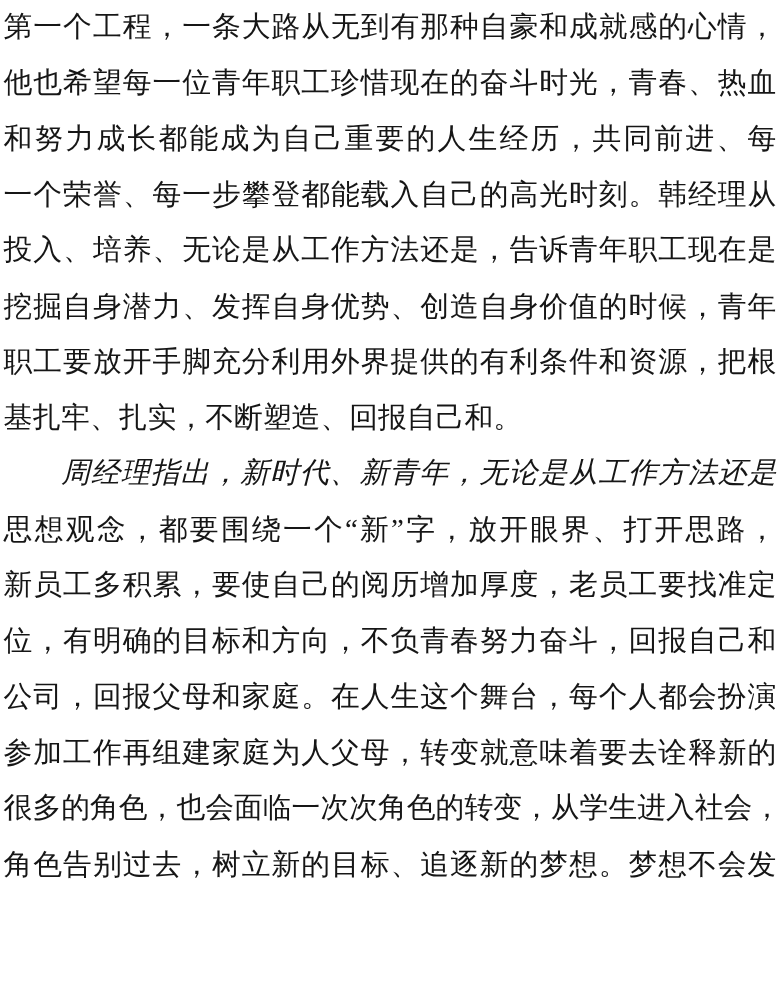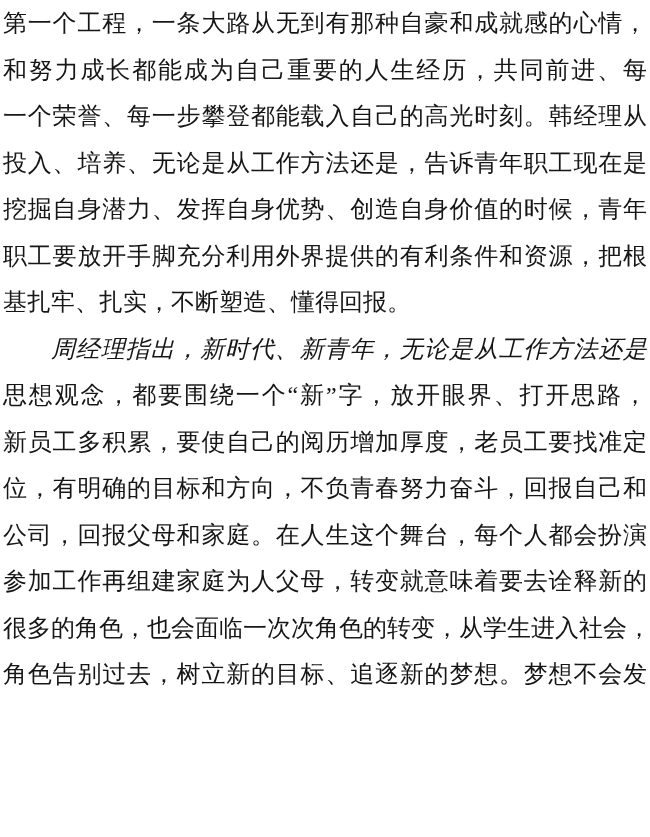--- a/index.html
+++ b/index.html
@@ -39,26 +39,27 @@
     font-style: italic;
   }
 </style>
 </head>
 <body>
 
 <div class="page">
 
   <div class="paragraph">
     <div class="line">第一个工程，一条大路从无到有那种自豪和成就感的心情，</div>
+    <div class="line">他也希望每一位青年职工珍惜现在的奋斗时光，青春、热血</div>
     <div class="line">和努力成长都能成为自己重要的人生经历，共同前进、每</div>
     <div class="line">一个荣誉、每一步攀登都能载入自己的高光时刻。韩经理从</div>
     <div class="line">投入、培养、无论是从工作方法还是，告诉青年职工现在是</div>
     <div class="line">挖掘自身潜力、发挥自身优势、创造自身价值的时候，青年</div>
     <div class="line">职工要放开手脚充分利用外界提供的有利条件和资源，把根</div>
-    <div class="line para-end">基扎牢、扎实，不断塑造、懂得回报。</div>
+    <div class="line para-end">基扎牢、扎实，不断塑造、回报自己和。</div>
   </div>
 
   <div class="paragraph">
     <div class="line indent">周经理指出，新时代、新青年，无论是从工作方法还是</div>
     <div class="line">思想观念，都要围绕一个“新”字，放开眼界、打开思路，</div>
     <div class="line">新员工多积累，要使自己的阅历增加厚度，老员工要找准定</div>
     <div class="line">位，有明确的目标和方向，不负青春努力奋斗，回报自己和</div>
     <div class="line">公司，回报父母和家庭。在人生这个舞台，每个人都会扮演</div>
     <div class="line">参加工作再组建家庭为人父母，转变就意味着要去诠释新的</div>
     <div class="line">很多的角色，也会面临一次次角色的转变，从学生进入社会，</div>

